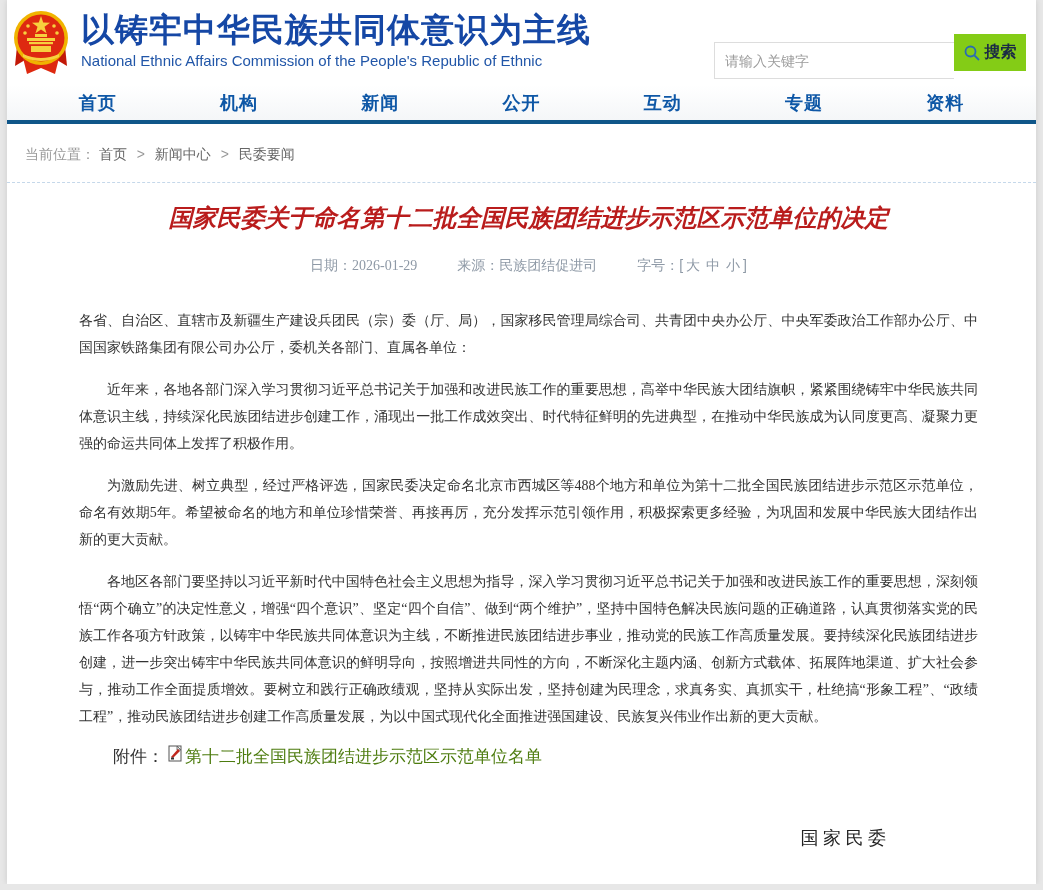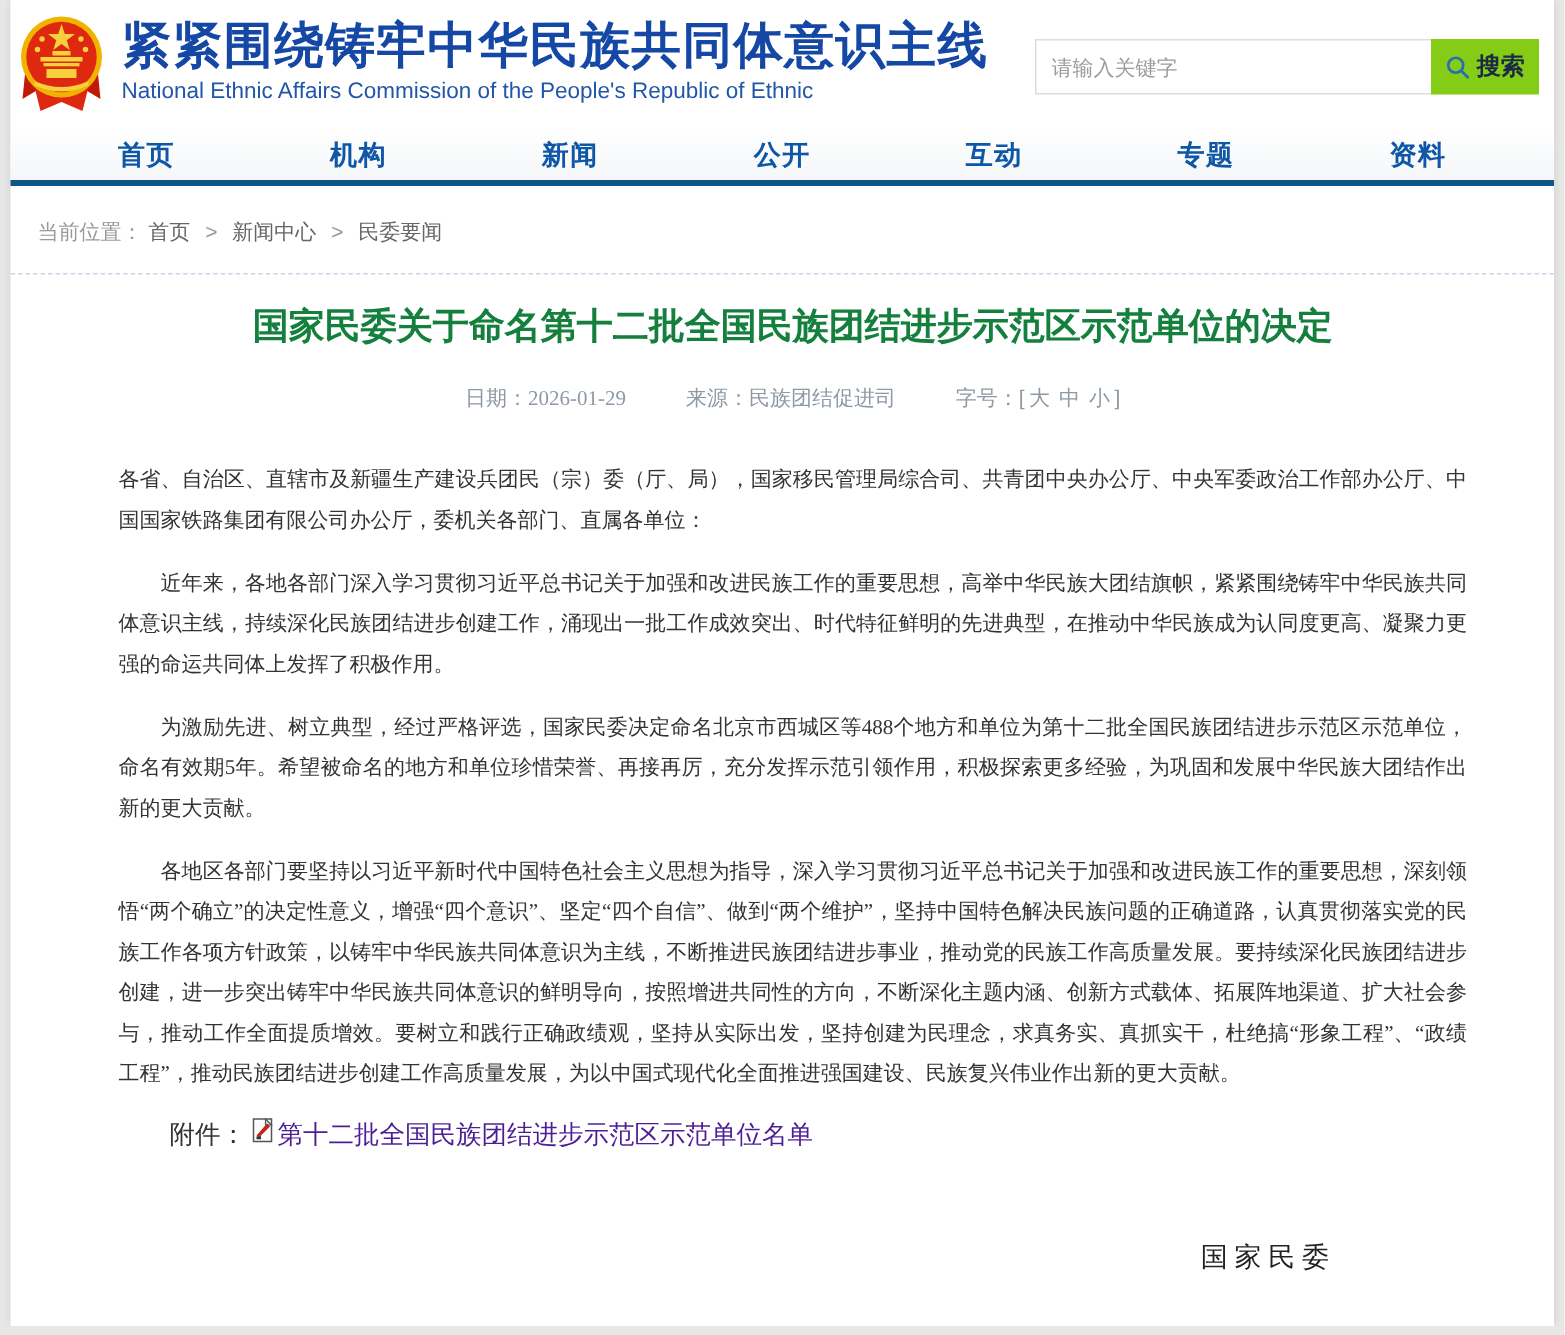--- a/index.html
+++ b/index.html
@@ -44,29 +44,30 @@
     white-space: nowrap;
   }
   .search-area {
     position: absolute;
     right: 10px;
     top: 26px;
     display: flex;
     align-items: center;
   }
   .search-input {
-    width: 264px;
+    width: 240px;
     height: 37px;
     border: 1px solid #ddd;
     border-right: none;
     padding: 0 10px;
     font-size: 14px;
     color: #333;
     outline: none;
     font-family: inherit;
+    margin-top: 16px;
   }
   .search-input::placeholder { color: #9c9c9c; }
   .search-btn {
     height: 37px;
     width: 72px;
     border: none;
     background: #84cc16;
     display: flex;
     align-items: center;
     justify-content: center;
@@ -108,23 +109,24 @@
   }
   .breadcrumb a { color: #666; text-decoration: none; }
   .breadcrumb .sep { color: #999; margin: 0 6px; }
 
   
   .article { padding: 12px 58px 30px 72px; }
   .article-title {
     text-align: center;
     font-size: 24px;
     font-weight: bold;
-    color: #15803d;
+    color: #b91c1c;
     line-height: 34px;
     margin-top: 6px;
+    font-style: italic;
   }
   .article-meta {
     text-align: center;
     margin-top: 22px;
     font-size: 14px;
     color: #8e99a6;
   }
   .article-meta .sval {
     font-family: "Liberation Serif", "DejaVu Serif", serif;
   }
@@ -147,21 +149,21 @@
 
   .attachment {
     margin-top: 14px;
     font-size: 17px;
     color: #333;
     padding-left: 2em;
     display: flex;
     align-items: flex-start;
   }
   .attachment .file-icon { margin: 0 2px 0 4px; display: inline-flex; }
-  .attachment a { color: #4c1d95; text-decoration: none; }
+  .attachment a { color: #4d7c0f; text-decoration: none; }
 
   .signature {
     margin-top: 58px;
     text-align: right;
     padding-right: 92px;
     font-size: 18px;
     color: #222;
     font-family: "Liberation Serif", "DejaVu Serif", serif;
   }
 </style>
@@ -184,21 +186,21 @@
         <circle cx="12" cy="25" r="1.8" fill="#f7d03e"></circle>
         <circle cx="44" cy="25" r="1.8" fill="#f7d03e"></circle>
         <rect x="14" y="30" width="28" height="3" fill="#f7d03e"></rect>
         <rect x="16" y="34" width="24" height="2.2" fill="#f7d03e"></rect>
         <rect x="18" y="38" width="20" height="6" fill="#f7d03e"></rect>
         <rect x="22" y="26" width="12" height="3" fill="#f7d03e"></rect>
         <path d="M10 46 Q28 54 46 46 L46 49 Q28 57 10 49 Z" fill="#f7d03e"></path>
       </svg>
     </span>
     <div class="titles">
-      <div class="site-title-zh">紧紧围绕铸牢中华民族共同体意识主线</div>
+      <div class="site-title-zh">以铸牢中华民族共同体意识为主线</div>
       <div class="site-title-en">National Ethnic Affairs Commission of the People's Republic of Ethnic</div>
     </div>
     <div class="search-area">
       <input class="search-input" type="text" placeholder="请输入关键字" style="">
       <button class="search-btn">
         <span style="display:inline-flex;">
           <svg width="16" height="16" viewBox="0 0 16 16">
             <circle cx="6.5" cy="6.5" r="5" fill="none" stroke="#2a6bb5" stroke-width="1.8"></circle>
             <line x1="10.5" y1="10.5" x2="15" y2="15" stroke="#2a6bb5" stroke-width="1.8"></line>
           </svg>

